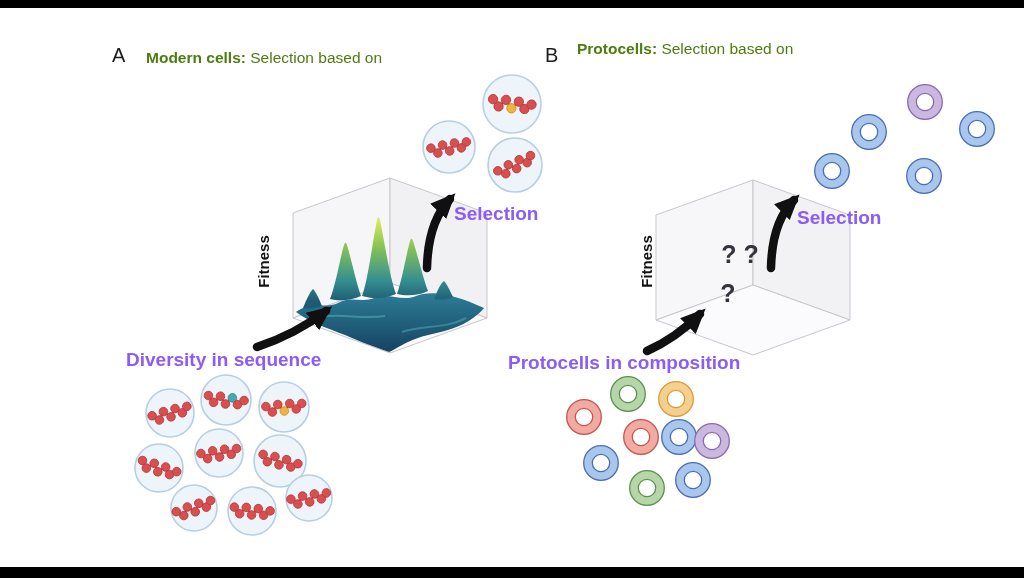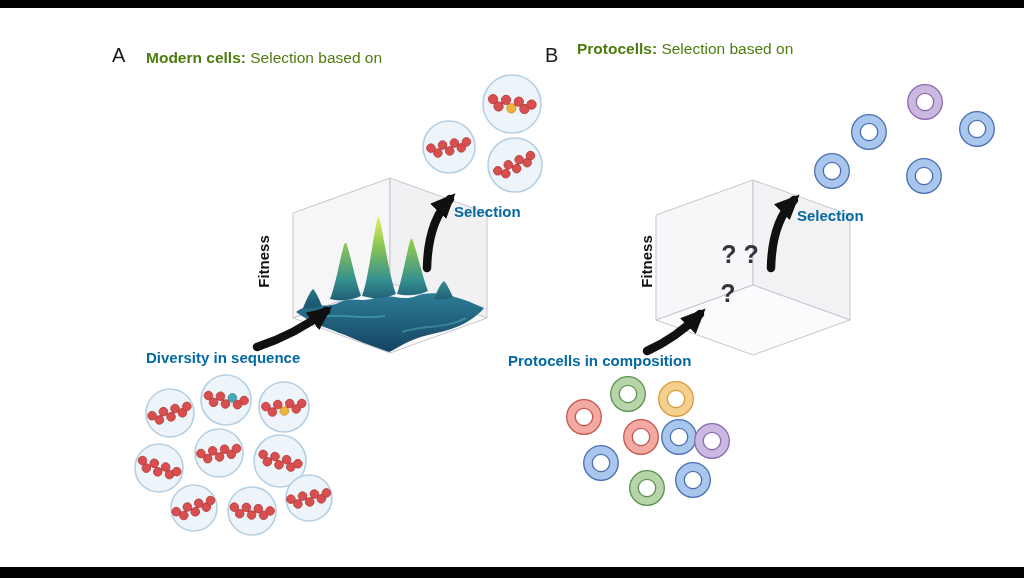--- a/index.html
+++ b/index.html
@@ -5,21 +5,21 @@
   html,body{margin:0;padding:0;background:#fff;}
   #fig{position:relative;width:1024px;height:578px;background:#ffffff;
        font-family:"Liberation Sans","DejaVu Sans",sans-serif;overflow:hidden;}
   .bar{position:absolute;left:0;width:1024px;background:#000;}
   #topbar{top:0;height:8px;}
   #botbar{bottom:0;height:11px;}
   .abs{position:absolute;}
   .panel-label{font-size:20px;color:#1b1b1b;letter-spacing:.5px;}
   .title{font-size:15.5px;line-height:21px;color:#4d7c0f;white-space:nowrap;}
   .title b{font-weight:bold;}
-  .biglabel{font-size:15px;font-weight:bold;color:#0369a1;white-space:nowrap;}
+  .biglabel{font-size:19px;font-weight:bold;color:#8b5cf6;white-space:nowrap;}
   .vlabel{width:70px;text-align:center;transform:rotate(-90deg);
           font-size:15px;font-weight:bold;color:#111;}
   .qmark{font-size:25px;font-weight:bold;color:#34343e;width:80px;text-align:center;}
   svg.gfx{position:absolute;left:0;top:0;}
   .ring-blue{--band:#a9c6ec;--edge:#4a6fb5;}
   .ring-purple{--band:#cbb8e0;--edge:#8a6bb0;}
   .ring-green{--band:#b6d6a9;--edge:#5c9150;}
   .ring-orange{--band:#f5cf8d;--edge:#d99a3a;}
   .ring-red{--band:#f2aaa2;--edge:#c4564e;}
 </style>
@@ -197,21 +197,21 @@
   <div class="abs panel-label" style="left:112px;top:44px;">A</div>
 
   <div class="abs title" style="left:146px;top:47px;">
     <b>Modern cells:</b><span> Selection based on</span>
   </div>
 
   <div class="abs vlabel" style="left:228px;top:253px;">Fitness</div>
 
   <div class="abs biglabel" style="left:454px;top:203px;">Selection</div>
 
-  <div class="abs biglabel" style="left:146px;top:349px;">Diversity in sequence</div>
+  <div class="abs biglabel" style="left:126px;top:349px;">Diversity in sequence</div>
 
   <div class="abs panel-label" style="left:545px;top:44px;">B</div>
 
   <div class="abs title" style="left:577px;top:38px;">
     <b>Protocells:</b><span> Selection based on</span>
   </div>
 
   <div class="abs vlabel" style="left:611px;top:253px;">Fitness</div>
 
   <div class="abs qmark" style="left:700px;top:240px;">? ?</div>

